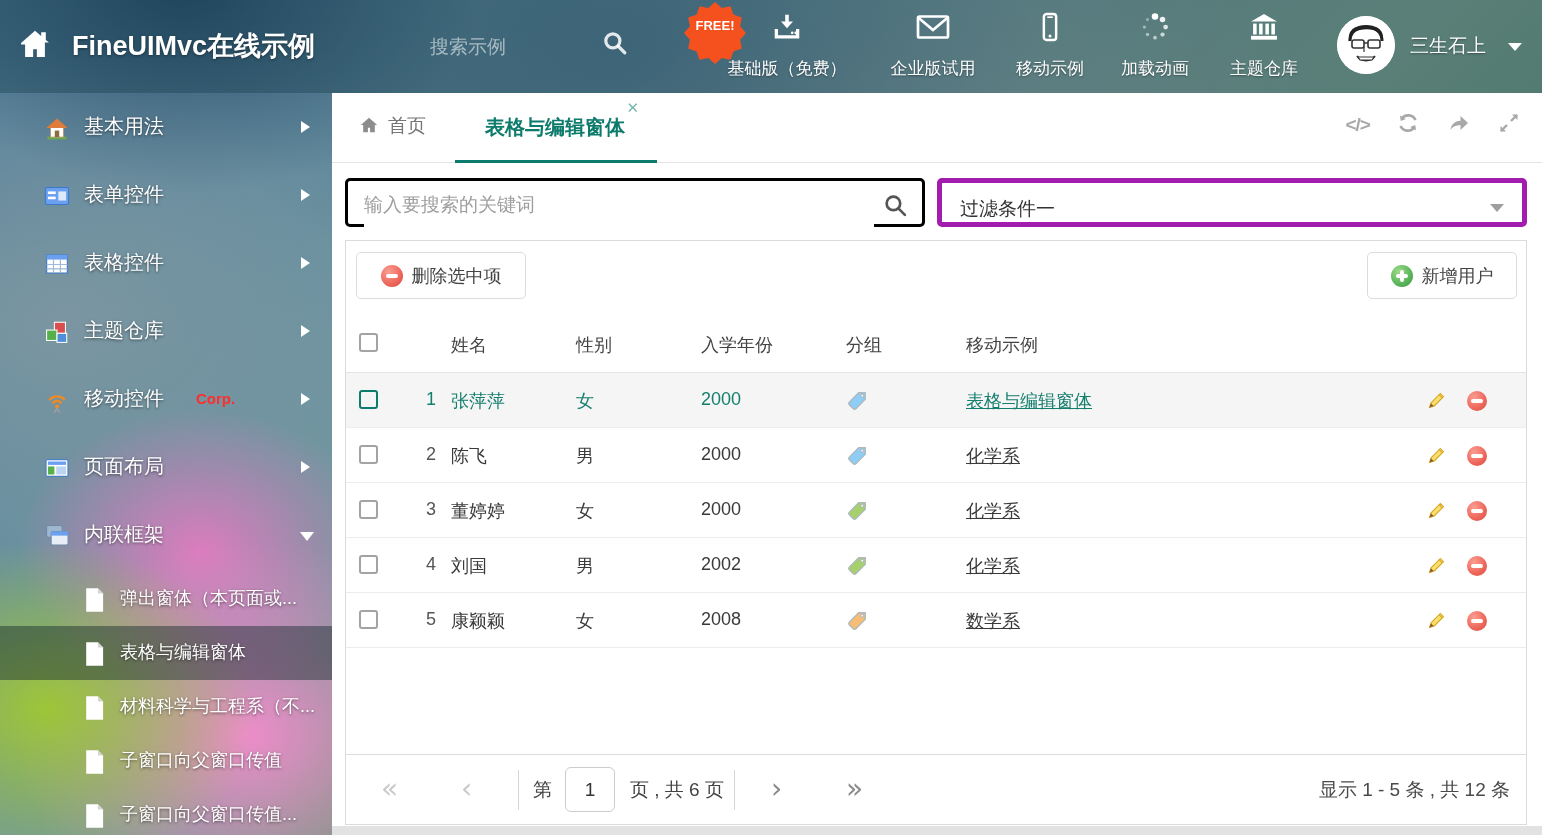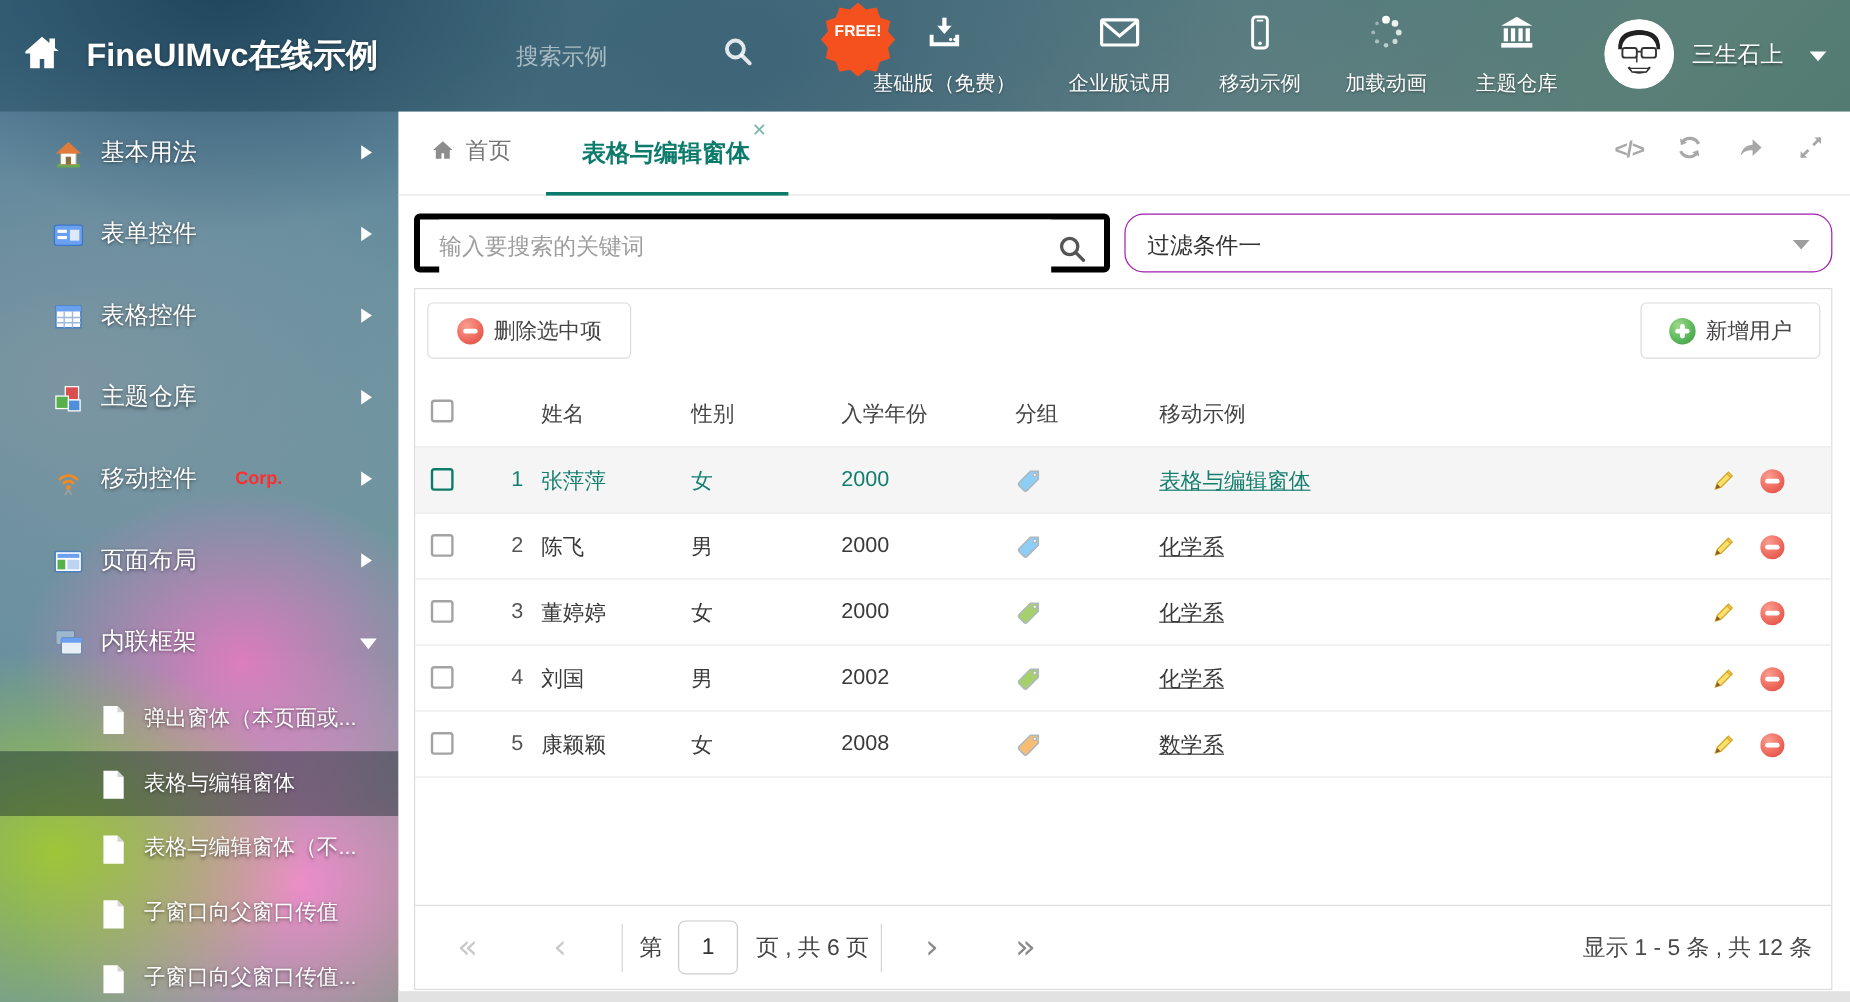--- a/index.html
+++ b/index.html
@@ -62,27 +62,27 @@
   .tab-home svg { vertical-align:-3px; margin-right:8px; }
   .tab-active { position:absolute; left:123px; top:0; width:202px; height:70px; cursor:pointer; }
   .tab-active .t { position:absolute; left:30px; top:21px; font-size:20px; font-weight:bold; color:#0d7b6c; }
   .tab-active .close { position:absolute; right:18px; top:6px; color:#79b7aa; font-size:15px; font-weight:bold; cursor:pointer; }
   .tab-active .underline { position:absolute; left:0; bottom:0; width:202px; height:3px; background:#0d7b6c; }
   .tools { position:absolute; right:16px; top:18px; }
   .tools .t-ic { display:inline-block; width:34px; margin-left:12px; text-align:center; color:#a8a8a8; cursor:pointer; vertical-align:middle; }
   .code-ic { font-size:19px; font-weight:bold; letter-spacing:-1px; }
 
   .search-input { position:absolute; left:13px; top:85px; width:580px; height:49px;
-    border:5px solid #000000; border-radius:5px; }
+    border:3px solid #000000; border-radius:5px; }
   .search-input input { position:absolute; left:16px; top:0; width:510px; height:47px; border:0; outline:0;
     font-size:19px; color:#333; font-family:inherit; }
   .search-input input::placeholder { color:#9e9e9e; }
   .search-input .mg { position:absolute; right:14px; top:12px; }
   .filter-select { position:absolute; left:605px; top:85px; width:590px; height:49px;
-    border:1px solid #a21caf; border-radius:16px; cursor:pointer; }
+    border:5px solid #a21caf; border-radius:5px; cursor:pointer; }
   .filter-select .v { position:absolute; left:18px; top:13px; font-size:19px; color:#333; }
   .filter-select .caret { position:absolute; right:18px; top:21px; width:0; height:0;
     border-left:7px solid transparent; border-right:7px solid transparent; border-top:8px solid #9e9e9e; }
 
   .panel { position:absolute; left:13px; top:147px; width:1182px; height:585px;
     border:1px solid #dcdcdc; background:#fff; }
   .below-strip { position:absolute; left:0; top:733px; width:1210px; height:9px; background:#e2e2e2; }
 
   .btn { position:absolute; height:47px; border:1px solid #dcdcdc; border-radius:5px; background:#fff;
     font-size:18px; color:#444; cursor:pointer; font-family:Liberation Serif, serif; }
@@ -336,21 +336,21 @@
           <path d="M3 1h9l4 4v14H3Z" fill="#fff"></path>
           <path d="M12 1l4 4h-4Z" fill="#d5d5d5"></path>
         </svg></span>
     <span class="lbl">表格与编辑窗体</span>
   </div>
   <div class="sub-item" style="top:680px">
     <span class="ic"><svg width="24" height="26" viewBox="0 0 18 20">
           <path d="M3 1h9l4 4v14H3Z" fill="#fff"></path>
           <path d="M12 1l4 4h-4Z" fill="#d5d5d5"></path>
         </svg></span>
-    <span class="lbl">表格与编辑窗体（不...</span>
+    <span class="lbl">材料科学与工程系（不...</span>
   </div>
   <div class="sub-item" style="top:734px">
     <span class="ic"><svg width="24" height="26" viewBox="0 0 18 20">
           <path d="M3 1h9l4 4v14H3Z" fill="#fff"></path>
           <path d="M12 1l4 4h-4Z" fill="#d5d5d5"></path>
         </svg></span>
     <span class="lbl">子窗口向父窗口传值</span>
   </div>
   <div class="sub-item" style="top:788px">
     <span class="ic"><svg width="24" height="26" viewBox="0 0 18 20">

